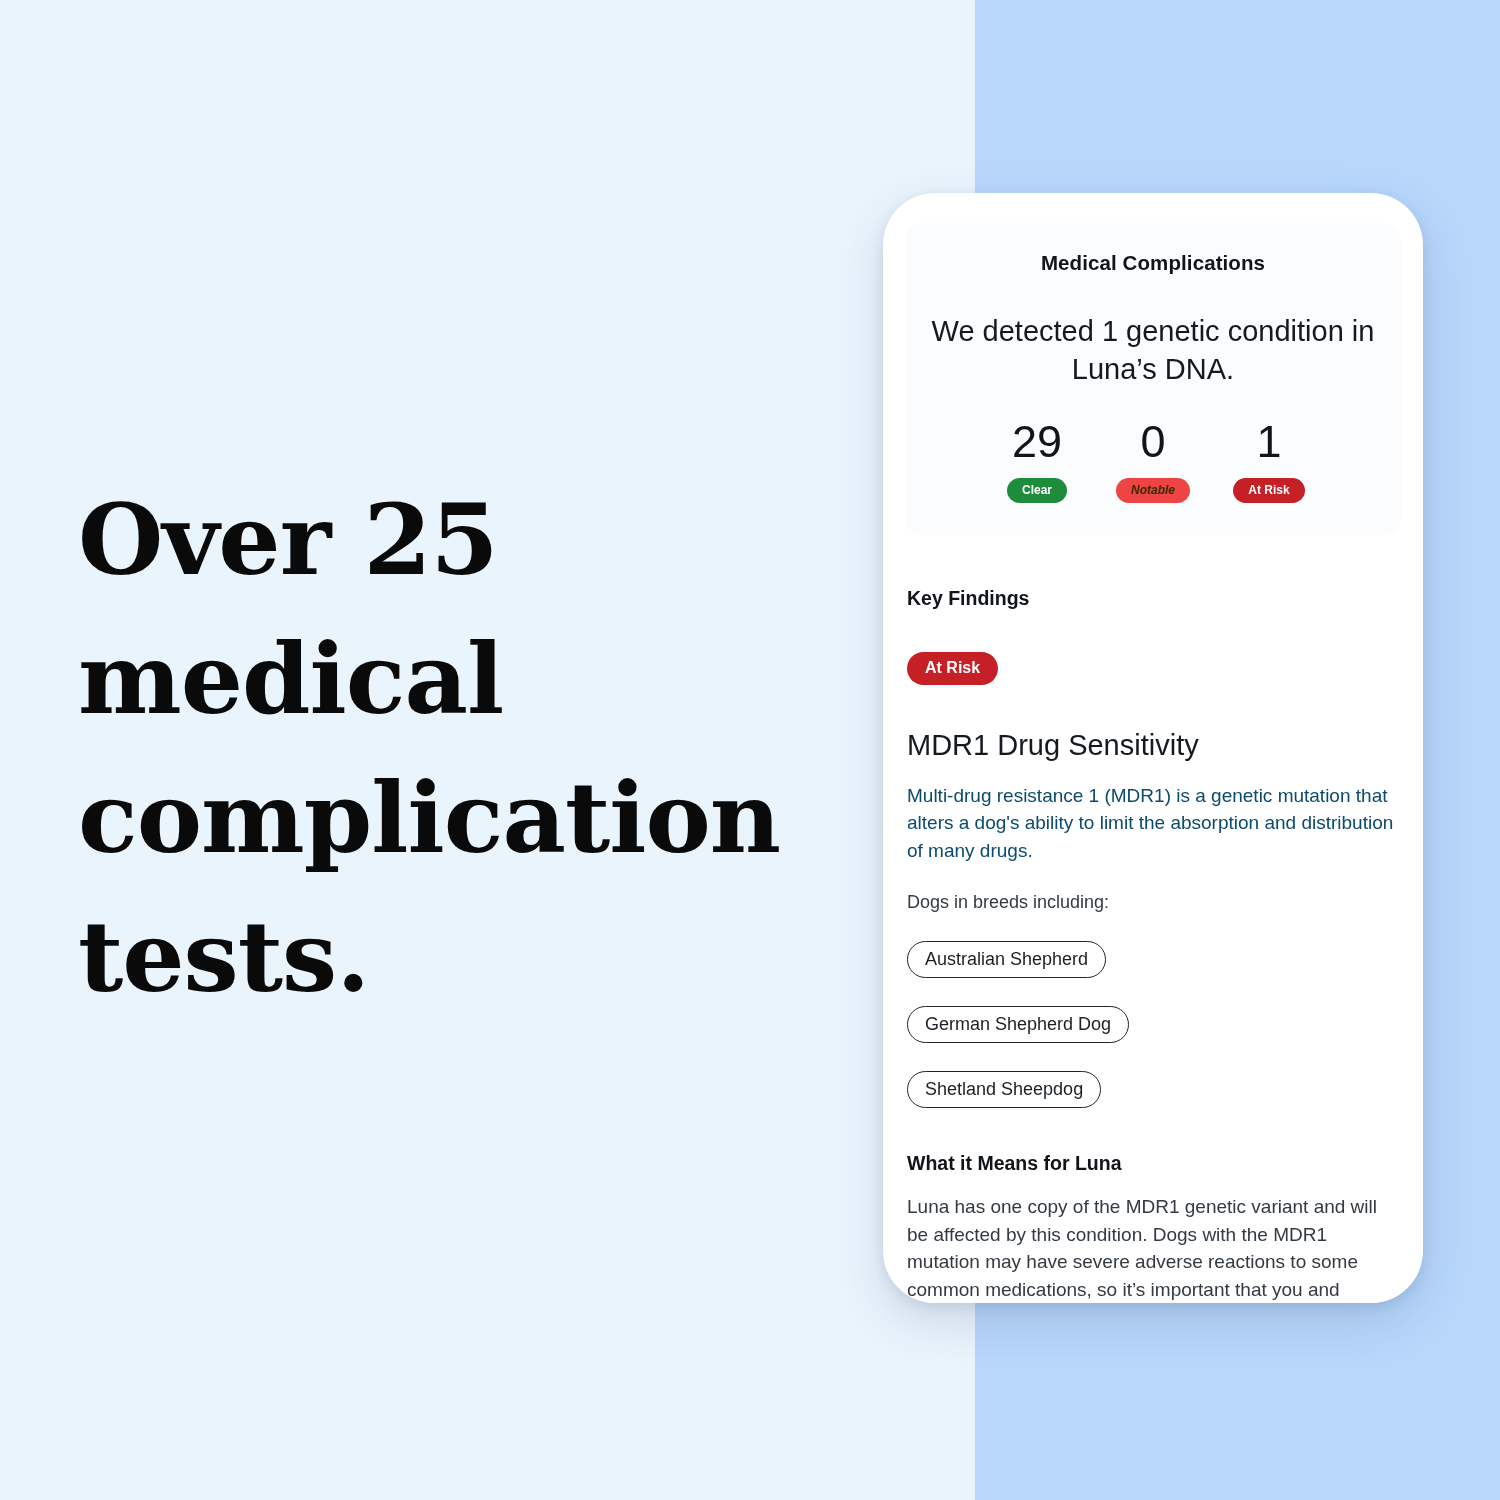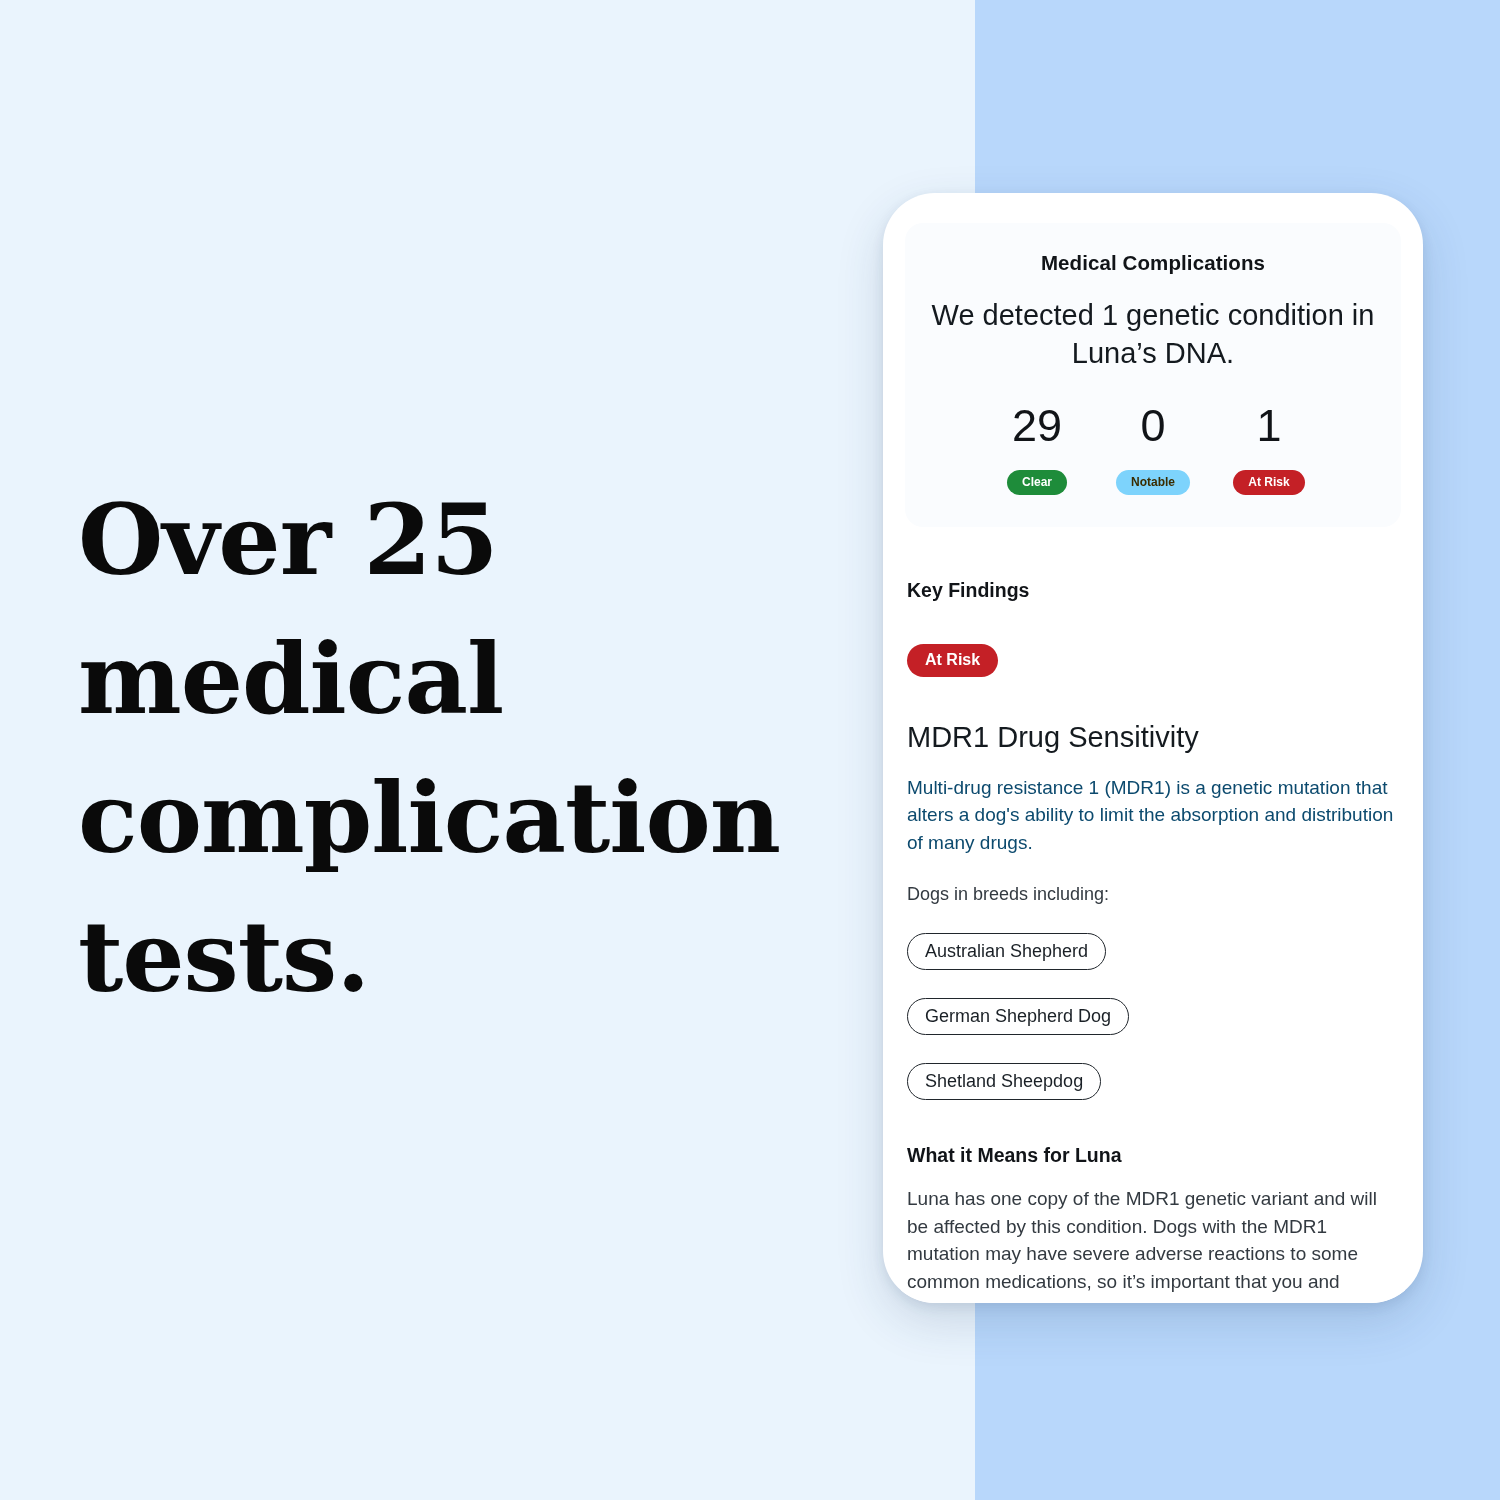--- a/index.html
+++ b/index.html
@@ -78,57 +78,56 @@
     padding: 28px 20px 32px 20px;
     text-align: center;
   }
   .card-title {
     font-size: 20.5px;
     font-weight: bold;
     color: #111418;
     letter-spacing: 0.1px;
   }
   .card-headline {
-    margin-top: 22px;
+    margin-top: 38px;
     font-size: 29px;
     line-height: 1.31;
     color: #141a1f;
     font-weight: 400;
   }
   .stats {
     margin-top: 30px;
     display: flex;
     justify-content: center;
     gap: 0px;
   }
   .stat {
     width: 116px;
     display: flex;
     flex-direction: column;
     align-items: center;
-    gap: 8px;
   }
   .stat-num {
     font-size: 45px;
     color: #111418;
     line-height: 1;
     font-weight: 400;
   }
   .pill {
     margin-top: 14px;
     border-radius: 999px;
     color: #ffffff;
     font-size: 12px;
     font-weight: bold;
     padding: 6px 15px 7px 15px;
     line-height: 1;
     white-space: nowrap;
   }
   .pill-clear { background: #1e8c3a; }
-  .pill-notable { background: #7dd3fc; color: #3a2c00; }
+  .pill-notable { background: #ef4444; color: #3a2c00; font-style: italic; }
   .pill-risk { background: #c42026; }
 
   
   .content {
     padding: 52px 6px 0 6px;
   }
   .section-label {
     font-size: 19.5px;
     font-weight: bold;
     color: #111418;

